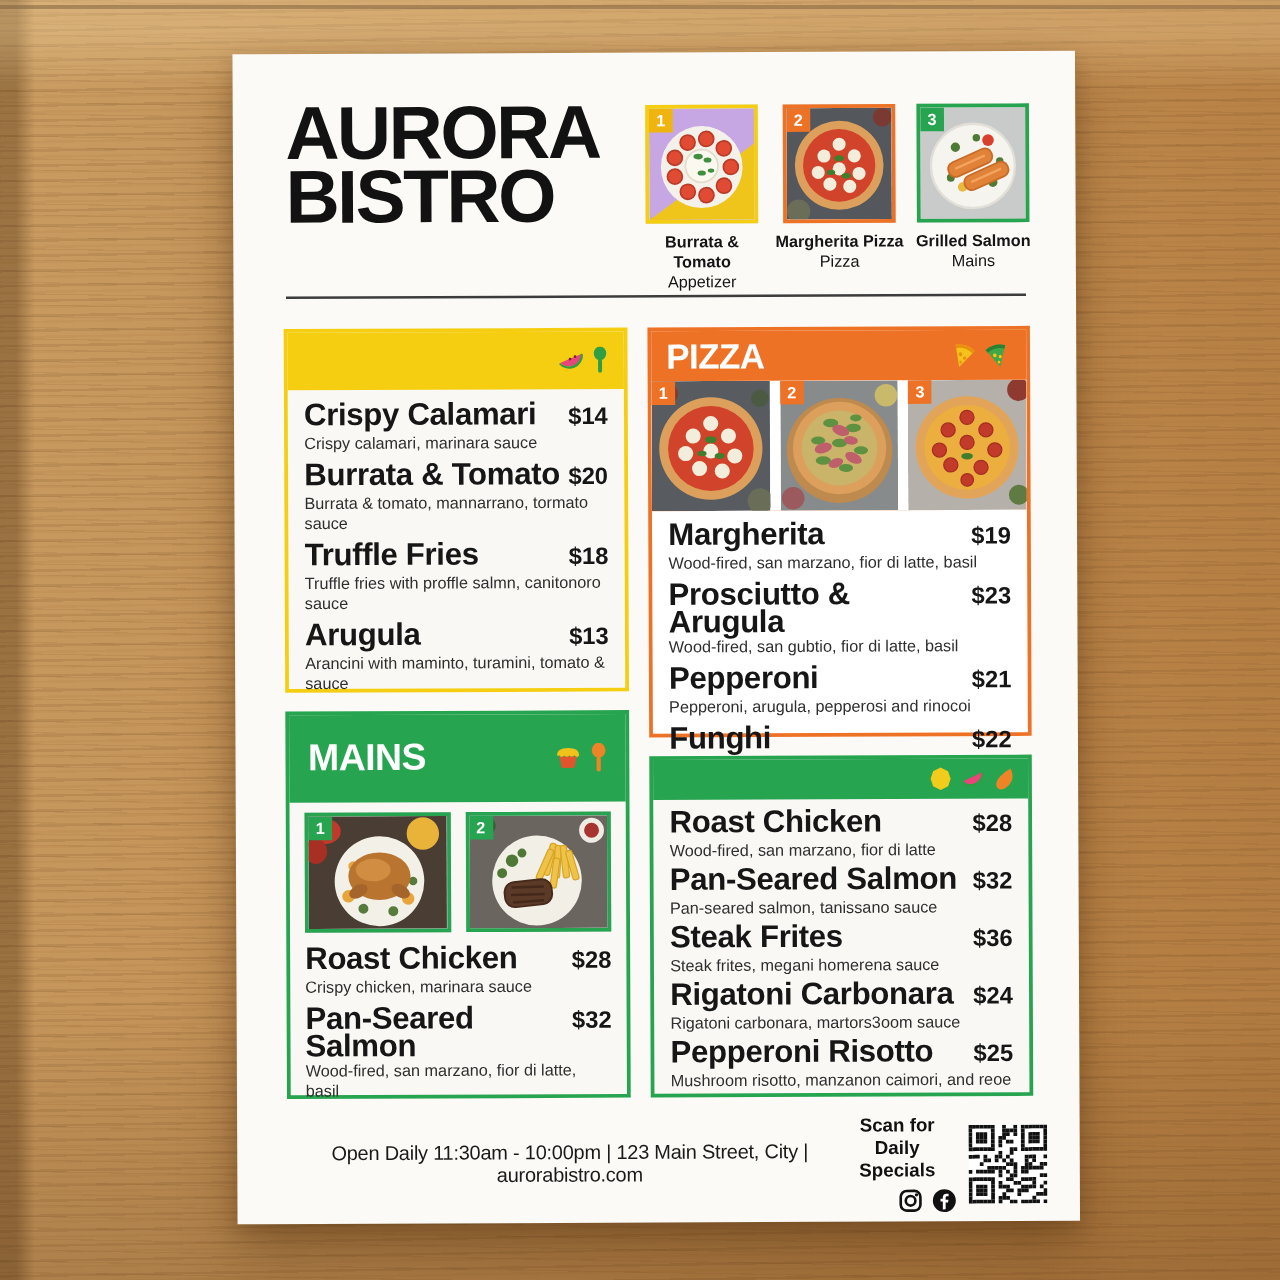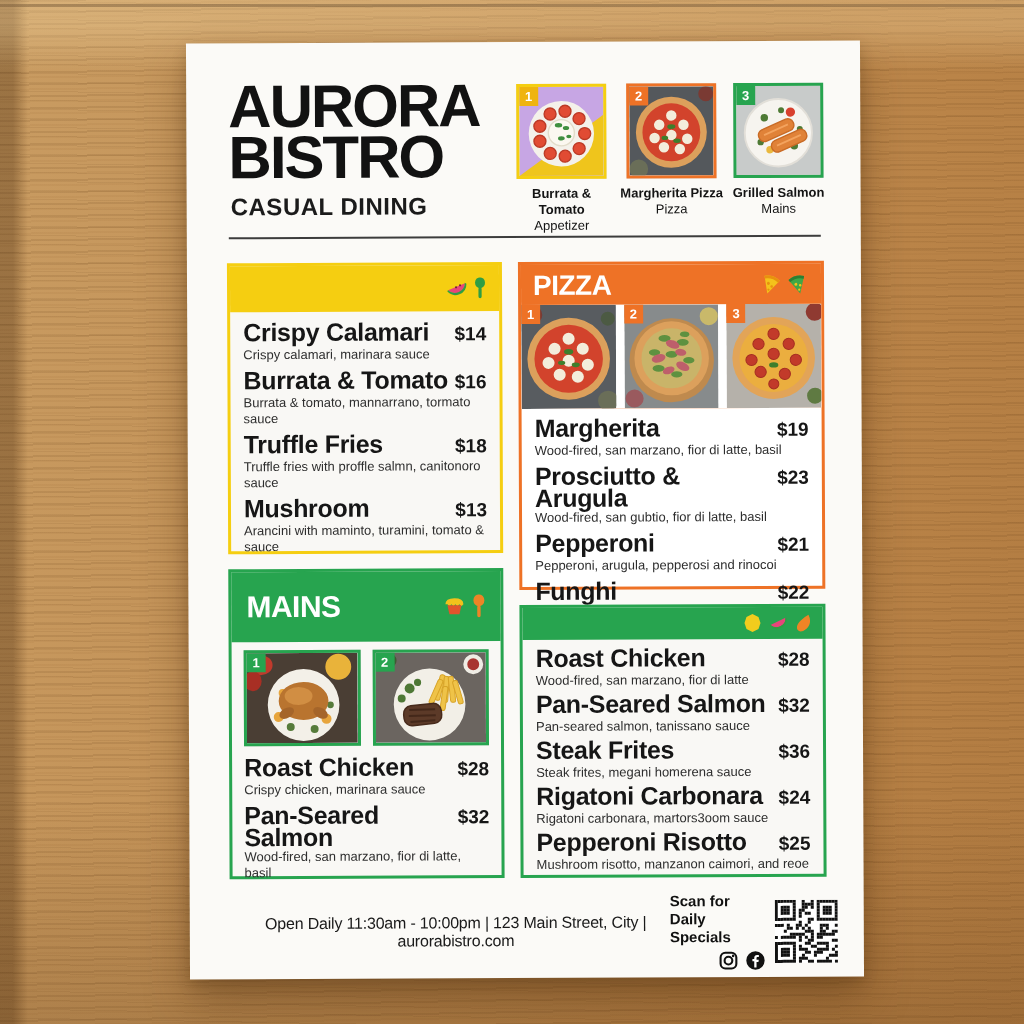--- a/index.html
+++ b/index.html
@@ -85,36 +85,35 @@
   #box-mains .list{margin-top:10px;}
   
   #box-specials{left:331px;top:563px;width:306px;height:273px;border:3px solid var(--green);}
   #box-specials .sec-head{height:32px;background:var(--green);padding:0 10px;}
   #box-specials .body{padding:7px 13px 0;}
   #box-specials .item{margin-bottom:5px;}
   #box-specials .item-desc{line-height:15px;}
   
   #footer{position:absolute;left:42px;right:26px;top:850px;height:80px;display:flex;align-items:center;}
   .foot-info{flex:1;text-align:center;font-size:16px;font-weight:500;color:#1A1A1A;padding:0 4px 0 14px;letter-spacing:-.2px;}
-  .scan-block{width:96px;text-align:left;font-size:15px;line-height:18px;font-weight:700;color:#111;}
+  .scan-block{width:96px;text-align:center;font-size:15px;line-height:18px;font-weight:700;color:#111;}
   .social-row{display:flex;justify-content:flex-end;gap:6px;margin-top:4px;}
   .social-row svg{display:block;}
   #qr{width:63px;height:63px;margin-left:9px;}
   .hicon svg{display:block;}
 </style>
 </head>
 <body>
 
 <div id="paper">
 
   <div class="brand-title">
     <div>AURORA</div>
     <div>BISTRO</div>
   </div>
-  <div class="brand-sub">CASUAL DINING</div>
 
   <div class="featured">
 
     <div class="fcard" style="left:0;">
       <div class="fimg" style="border-color:var(--yellow);">
         <div class="badge" style="background:var(--badge-yellow,#EFB40F);">1</div>
         <svg viewBox="0 0 90 95" preserveAspectRatio="none">
           <rect width="90" height="95" fill="#C7A6E4"></rect>
           <path d="M0 95 L90 30 L90 95 Z" fill="#EFC51C"></path>
           <circle cx="45" cy="50" r="35" fill="#F4F1EA"></circle>
@@ -234,34 +233,34 @@
       <div class="item">
         <div class="item-row">
             <span class="item-name">Crispy Calamari</span>
             <span class="item-price">$14</span>
           </div>
         <div class="item-desc">Crispy calamari, marinara sauce</div>
       </div>
       <div class="item">
         <div class="item-row">
             <span class="item-name">Burrata &amp; Tomato</span>
-            <span class="item-price">$16</span>
+            <span class="item-price">$20</span>
           </div>
         <div class="item-desc">Burrata &amp; tomato, mannarrano, tormato sauce</div>
       </div>
       <div class="item">
         <div class="item-row">
             <span class="item-name">Truffle Fries</span>
             <span class="item-price">$18</span>
           </div>
         <div class="item-desc">Truffle fries with proffle salmn, canitonoro sauce</div>
       </div>
       <div class="item">
         <div class="item-row">
-            <span class="item-name">Mushroom</span>
+            <span class="item-name">Arugula</span>
             <span class="item-price">$13</span>
           </div>
         <div class="item-desc">Arancini with maminto, turamini, tomato &amp; sauce</div>
       </div>
     </div>
   </div>
 
   <div id="box-pizza" class="mbox">
     <div class="orange-zone">
       <div class="sec-head">

